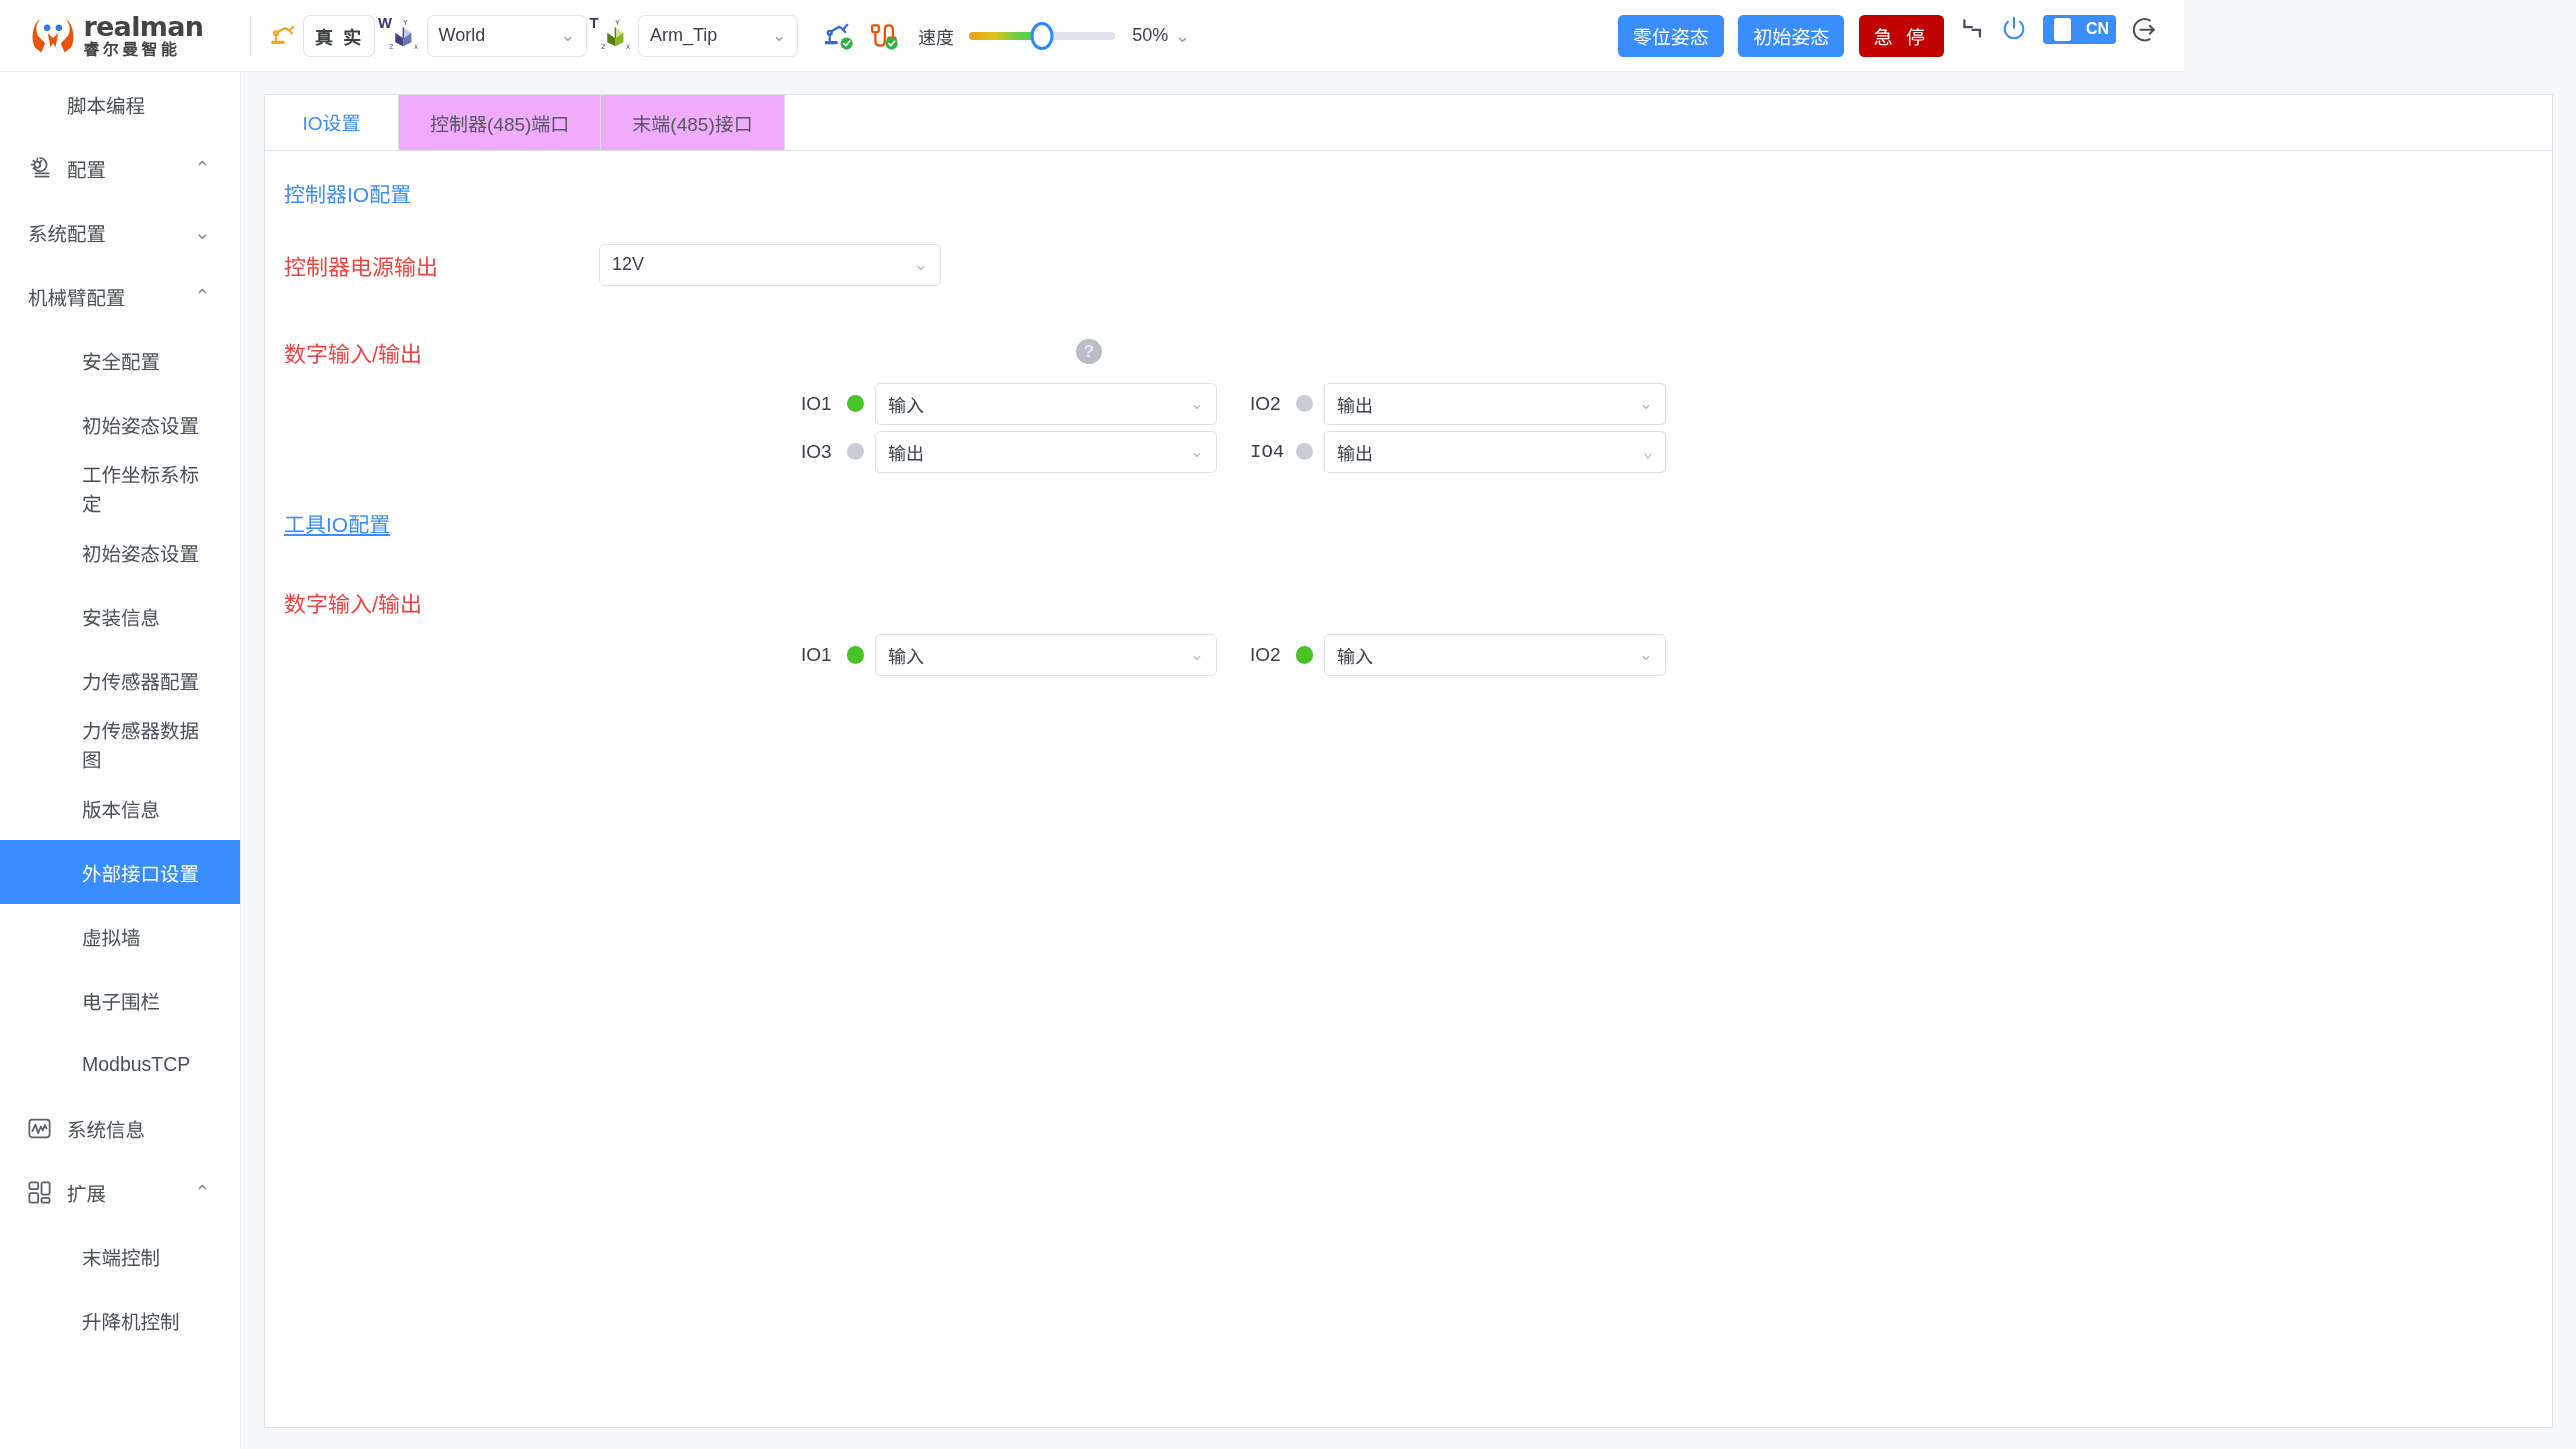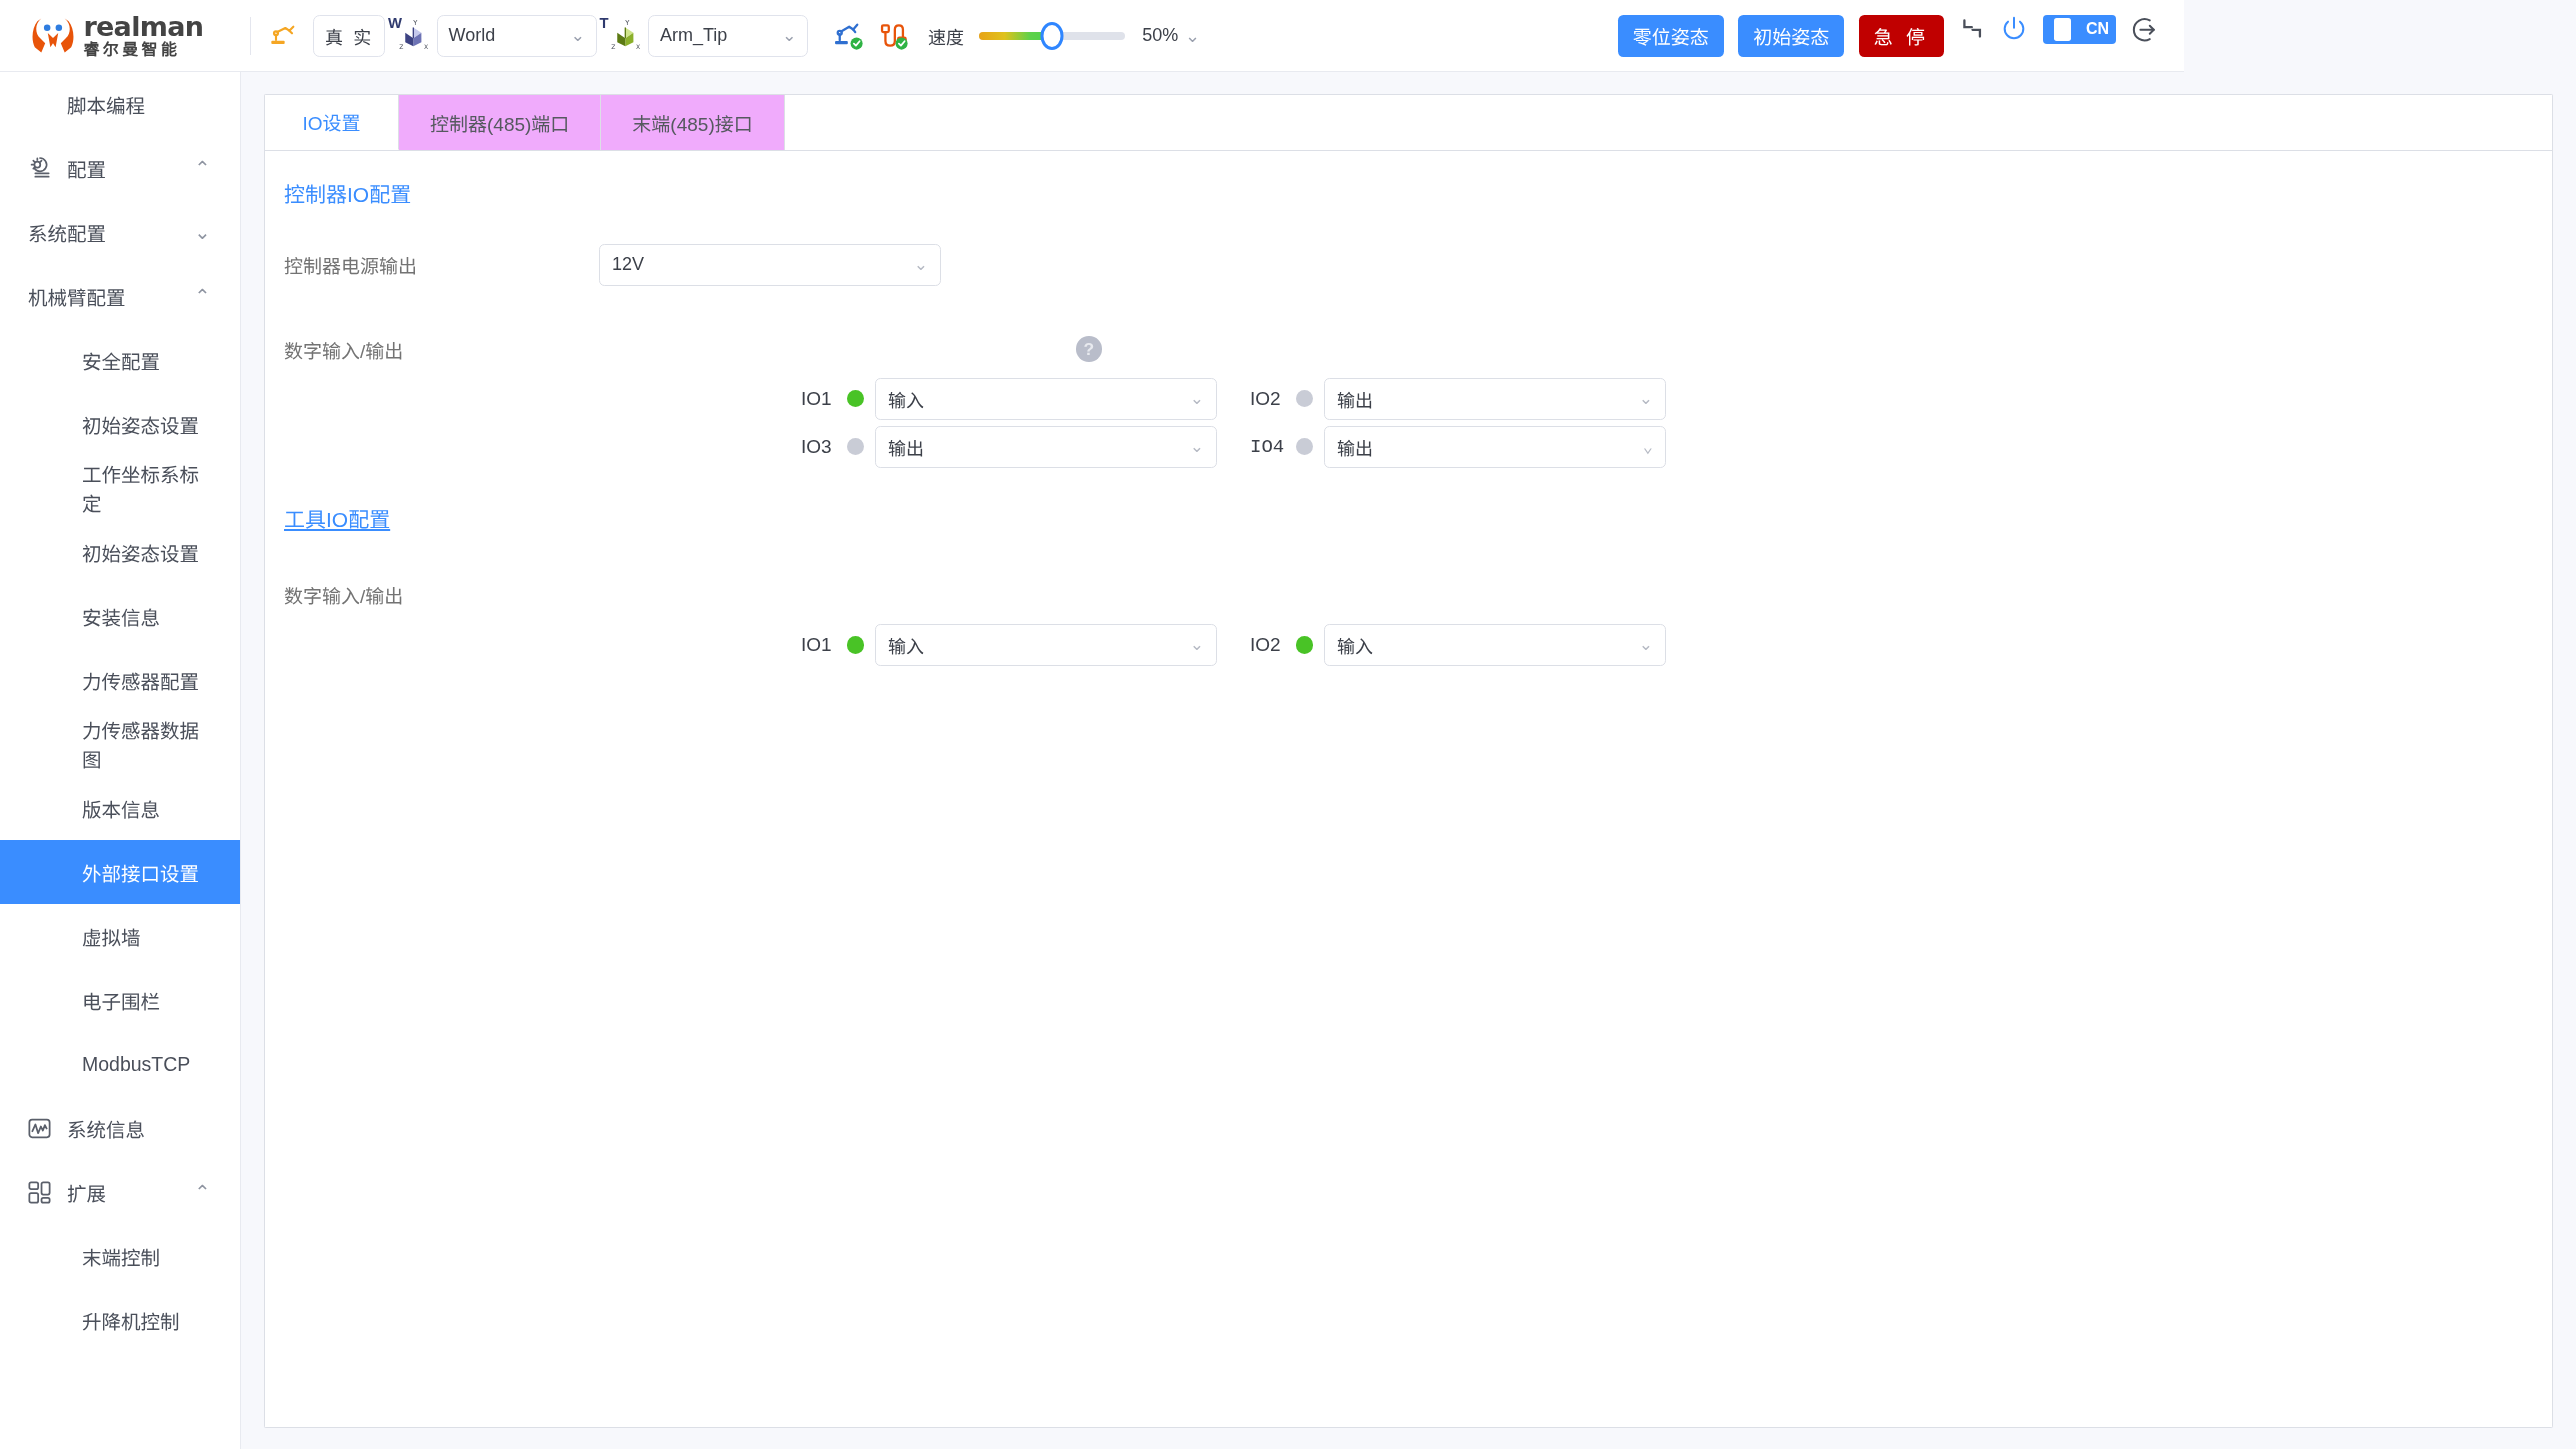--- a/index.html
+++ b/index.html
@@ -69,21 +69,21 @@
   .tabs{height:56px;border-bottom:0.7px solid #dcdfe6;display:flex;align-items:stretch;background:#fff;}
   .tab{min-width:134px;padding:0 31px;display:flex;align-items:center;justify-content:center;
        font-size:19px;color:#55595f;background:#f0abfc;border-right:0.7px solid #dcdfe6;cursor:pointer;}
   .tab.active{background:#fff;color:#3a8dff;border-bottom:0.7px solid #fff;margin-bottom:-0.7px;}
   .tab:first-child{border-left:none;}
 
   .section-title{font-size:21px;color:#3a8dff;padding:27px 0 0 19px;}
   .section-title.underline{text-decoration:underline;}
 
   .field-row{display:flex;align-items:center;padding-left:19px;}
-  .field-label{font-size:19px;color:#737373;}
+  .field-label{font-size:22px;color:#ef4444;}
 
   .dd{height:42px;border:0.7px solid #dcdfe6;border-radius:5.4px;background:#fff;display:flex;
       align-items:center;justify-content:space-between;padding:0 12px;font-size:18px;color:#3c4049;cursor:pointer;}
   .dd .cv{color:#b6bac4;font-size:17px;}
 
   .io-label{font-size:19px;color:#3c4049;width:38px;}
   .dot{width:17.4px;height:17.4px;border-radius:50%;margin:0 10.7px 0 8px;flex:0 0 17.4px;}
   .dot.on{background:#49c326;}
   .dot.off{background:#c9ccd6;}
 
@@ -116,21 +116,21 @@
   <span class="tb-iconbtn">
     <svg width="32" height="32" viewBox="0 0 48 48" fill="none" stroke="#f5a623" stroke-width="3.2" stroke-linecap="round" stroke-linejoin="round">
       <path d="M12 30 L12 22"></path>
         <circle cx="12" cy="20" r="3"></circle>
       <path d="M14 18 L26 12 L32 16 L38 10"></path>
         <path d="M32 16 L36 20"></path>
       <rect x="5" y="31" width="20" height="5" rx="1.5" fill="#f5a623" stroke="none"></rect>
     </svg>
   </span>
 
-  <div class="pillbtn" style="margin-left:13px;">
+  <div class="pillbtn" style="margin-left:3px;font-weight:bold;">
     <span>真 实</span>
   </div>
 
   <span class="axis-wrap">
     <span class="axis-tag">W</span>
     <svg width="34" height="35" viewBox="0 0 50 52">
       <text x="24" y="11" font-size="10" fill="#4a4f5a" font-family="DejaVu Sans, sans-serif">Y</text>
       <text x="3" y="46" font-size="9" fill="#4a4f5a" font-family="DejaVu Sans, sans-serif">Z</text>
       <text x="40" y="46" font-size="9" fill="#4a4f5a" font-family="DejaVu Sans, sans-serif">X</text>
       <polygon points="24,14 36,22 24,30" fill="#c5c9ec"></polygon>

